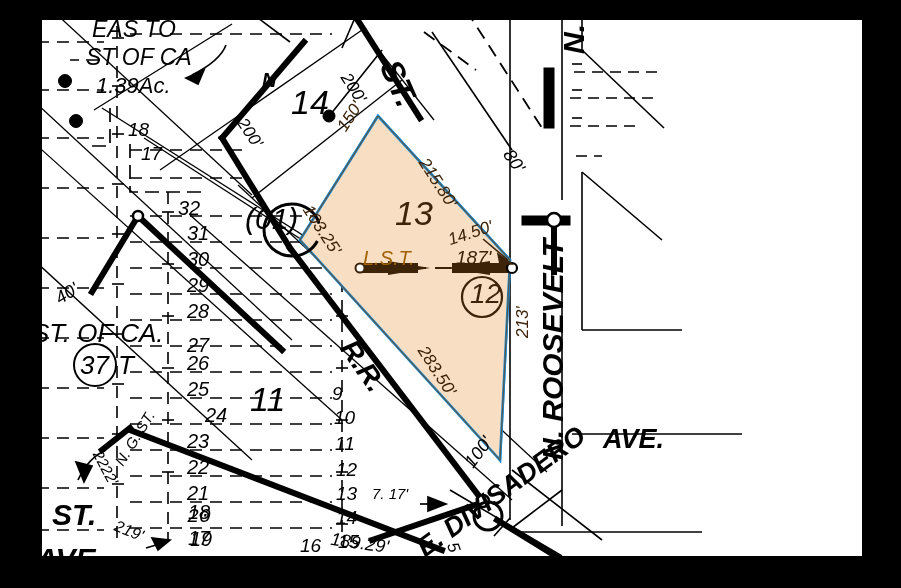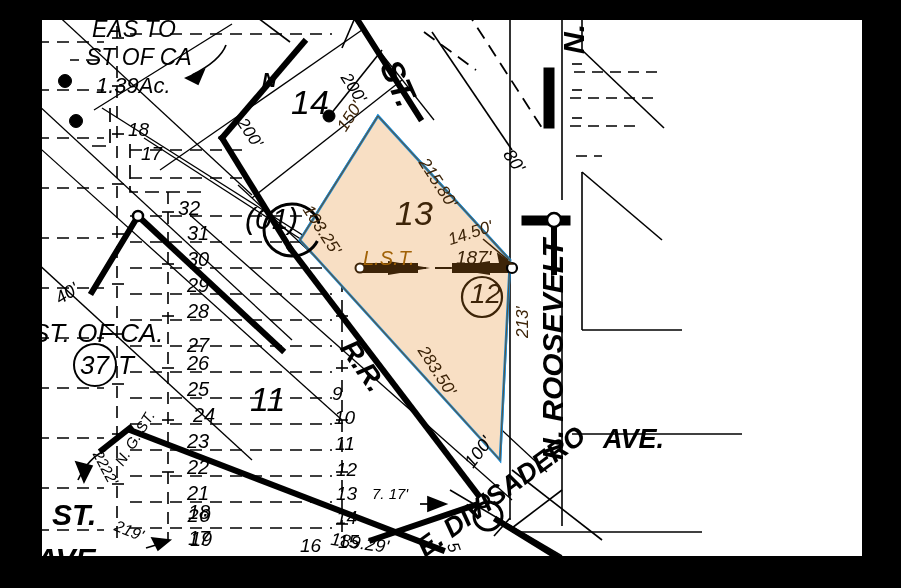--- a/index.html
+++ b/index.html
@@ -281,21 +281,21 @@
 
     <div style="position:absolute;left:0;top:0;">
       <div class="lbl" style="left:136px;top:178px;font-size:20px;">32</div>
       <div class="lbl" style="left:145px;top:203px;font-size:20px;">31</div>
       <div class="lbl" style="left:145px;top:229px;font-size:20px;">30</div>
       <div class="lbl" style="left:145px;top:255px;font-size:20px;">29</div>
       <div class="lbl" style="left:145px;top:281px;font-size:20px;">28</div>
       <div class="lbl" style="left:145px;top:307px;font-size:20px;margin-top:8px;">27</div>
       <div class="lbl" style="left:145px;top:333px;font-size:20px;">26</div>
       <div class="lbl" style="left:145px;top:359px;font-size:20px;">25</div>
-      <div class="lbl" style="left:151px;top:385px;font-size:20px;">24</div>
+      <div class="lbl" style="left:163px;top:385px;font-size:20px;">24</div>
       <div class="lbl" style="left:145px;top:411px;font-size:20px;">23</div>
       <div class="lbl" style="left:145px;top:437px;font-size:20px;">22</div>
       <div class="lbl" style="left:145px;top:463px;font-size:20px;">21</div>
       <div class="lbl" style="left:145px;top:487px;font-size:20px;font-family:Liberation Mono, monospace;">20</div>
       <div class="lbl" style="left:148px;top:509px;font-size:20px;">19</div>
 
     </div>
     <div class="lbl" style="left:146px;top:482px;font-size:20px;">18</div>
     <div class="lbl" style="left:146px;top:508px;font-size:20px;">17</div>
 

